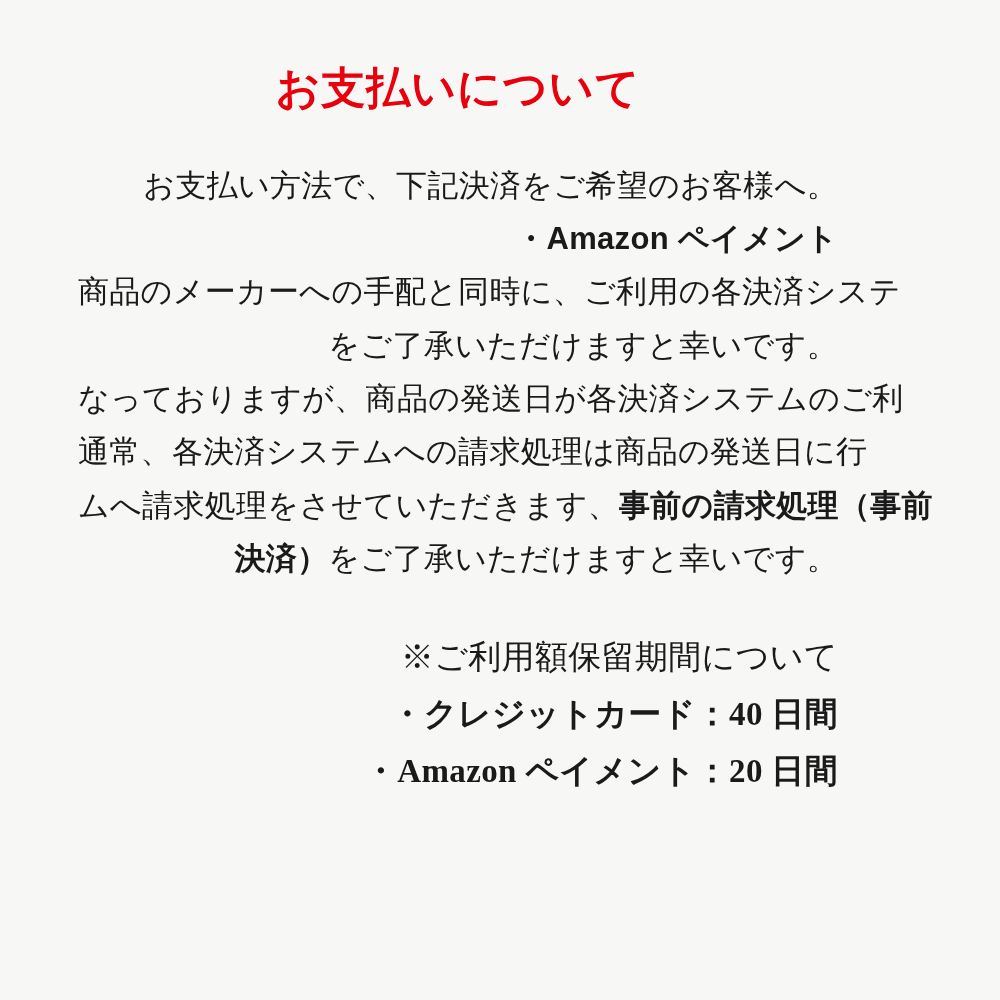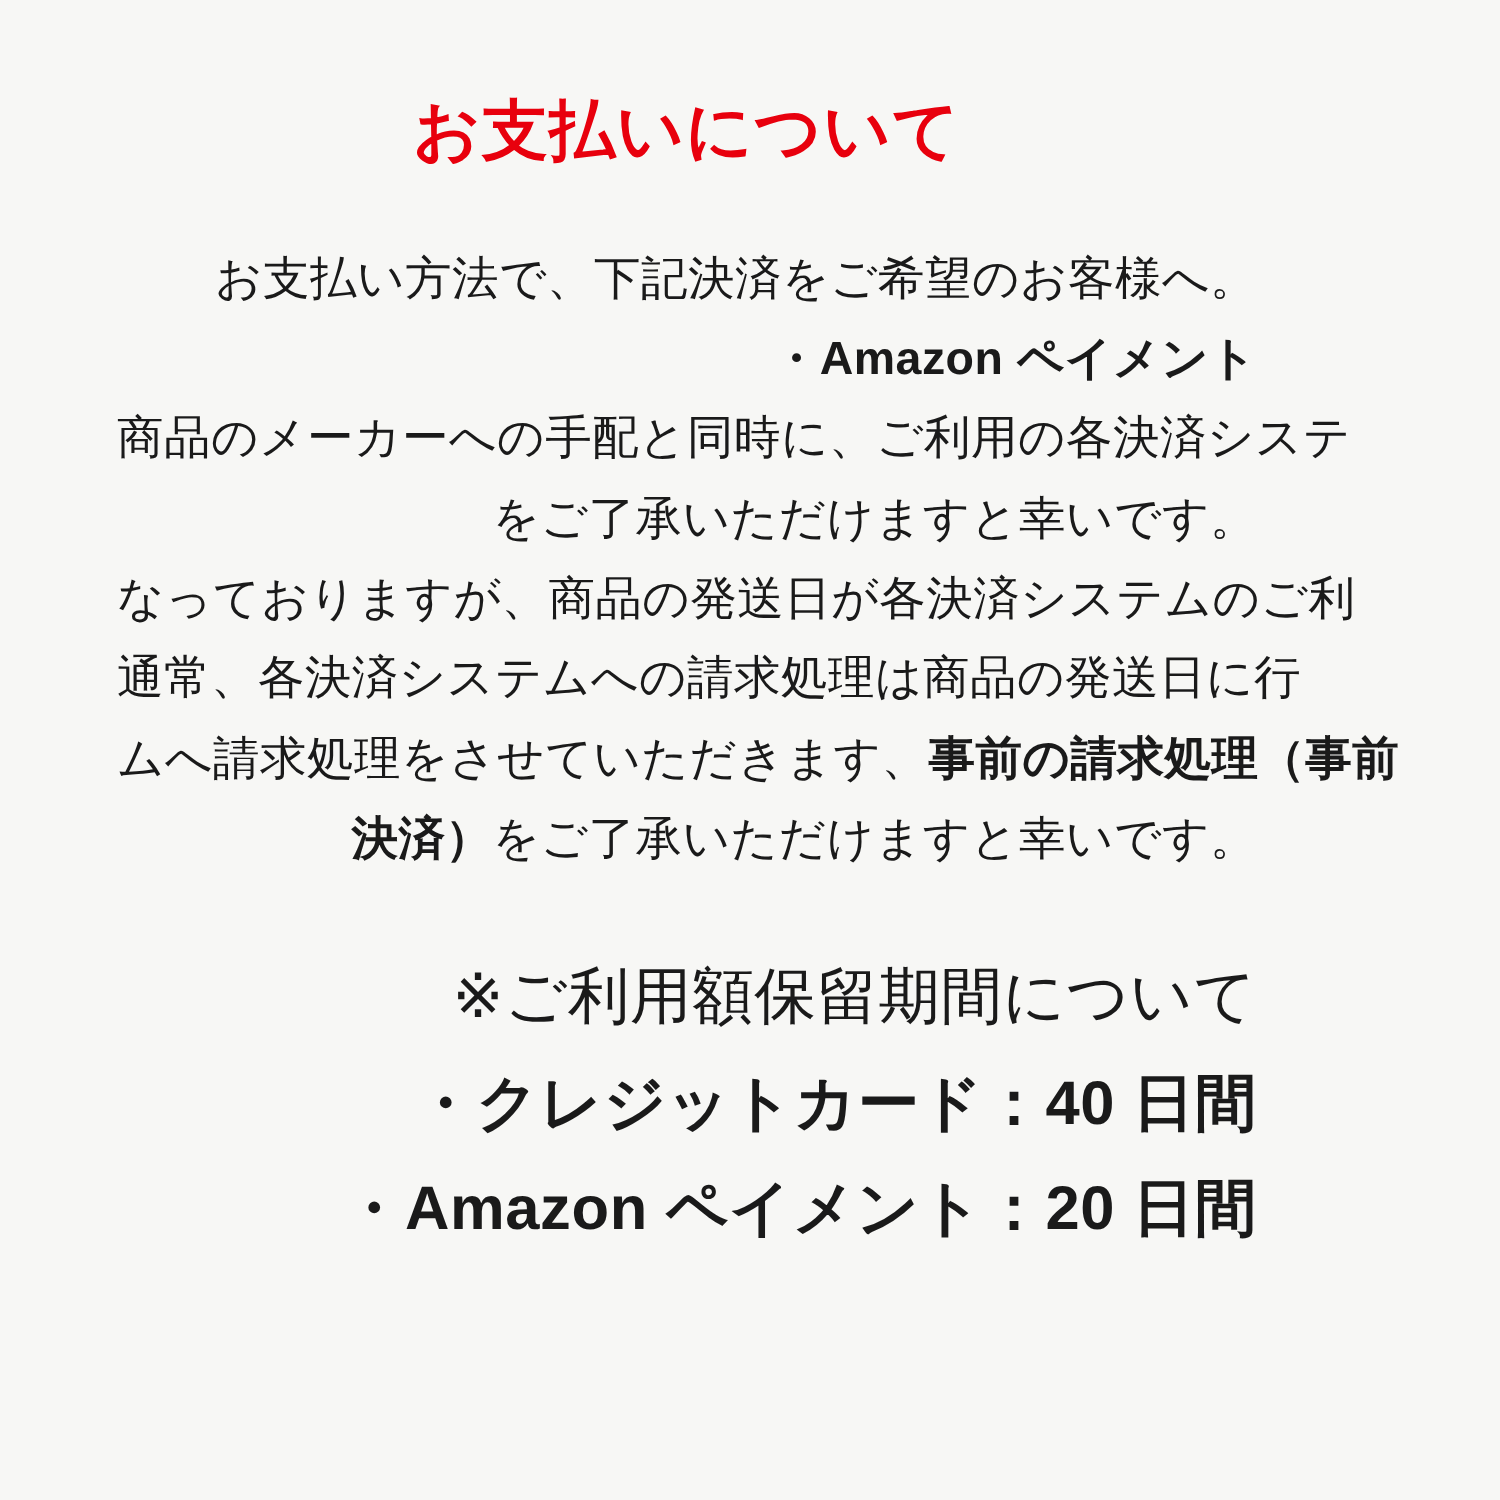--- a/index.html
+++ b/index.html
@@ -44,23 +44,24 @@
     margin-top: 44px;
   }
   .spacer {
     height: 44px;
   }
   .para {
     margin: 0;
     text-align: right;
   }
   .note-block {
-    font-size: 41px;
+    font-size: 33px;
     line-height: 1.72;
     letter-spacing: 0.01em;
+    font-family: Liberation Serif, serif;
   }
 </style>
 </head>
 <body>
 
 <div class="page">
 
   <h1 class="doc-title">お支払いについて</h1>
 
   <div class="body-block">

